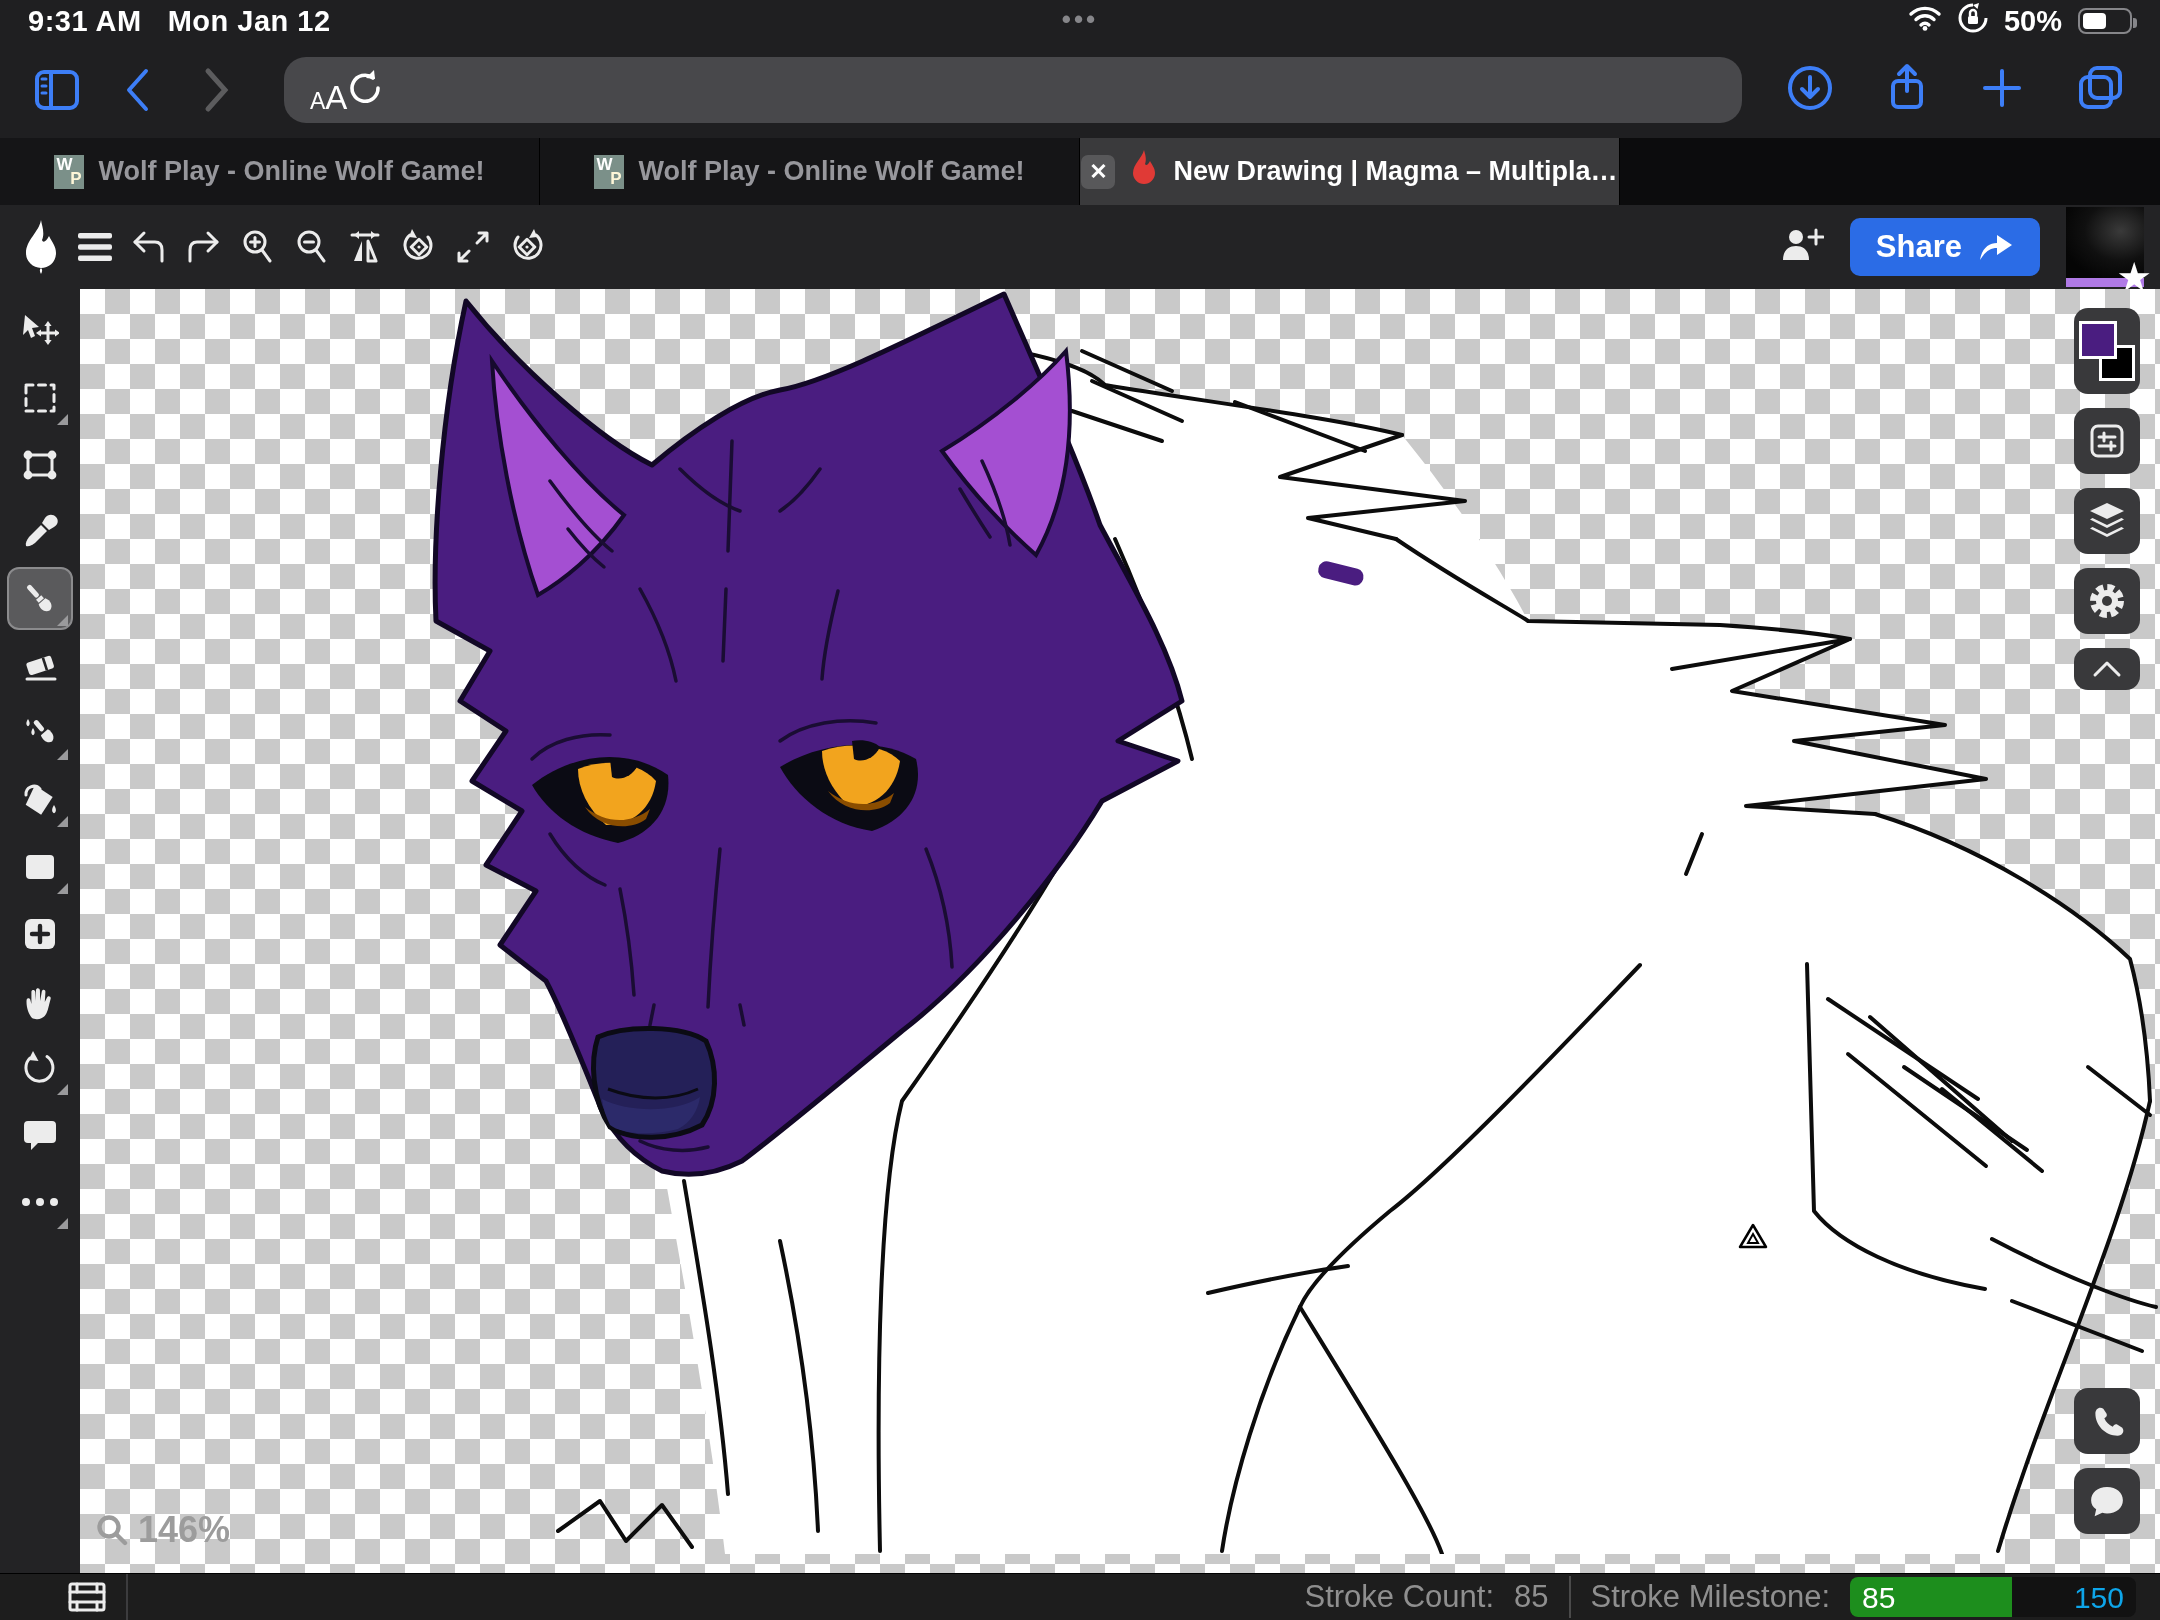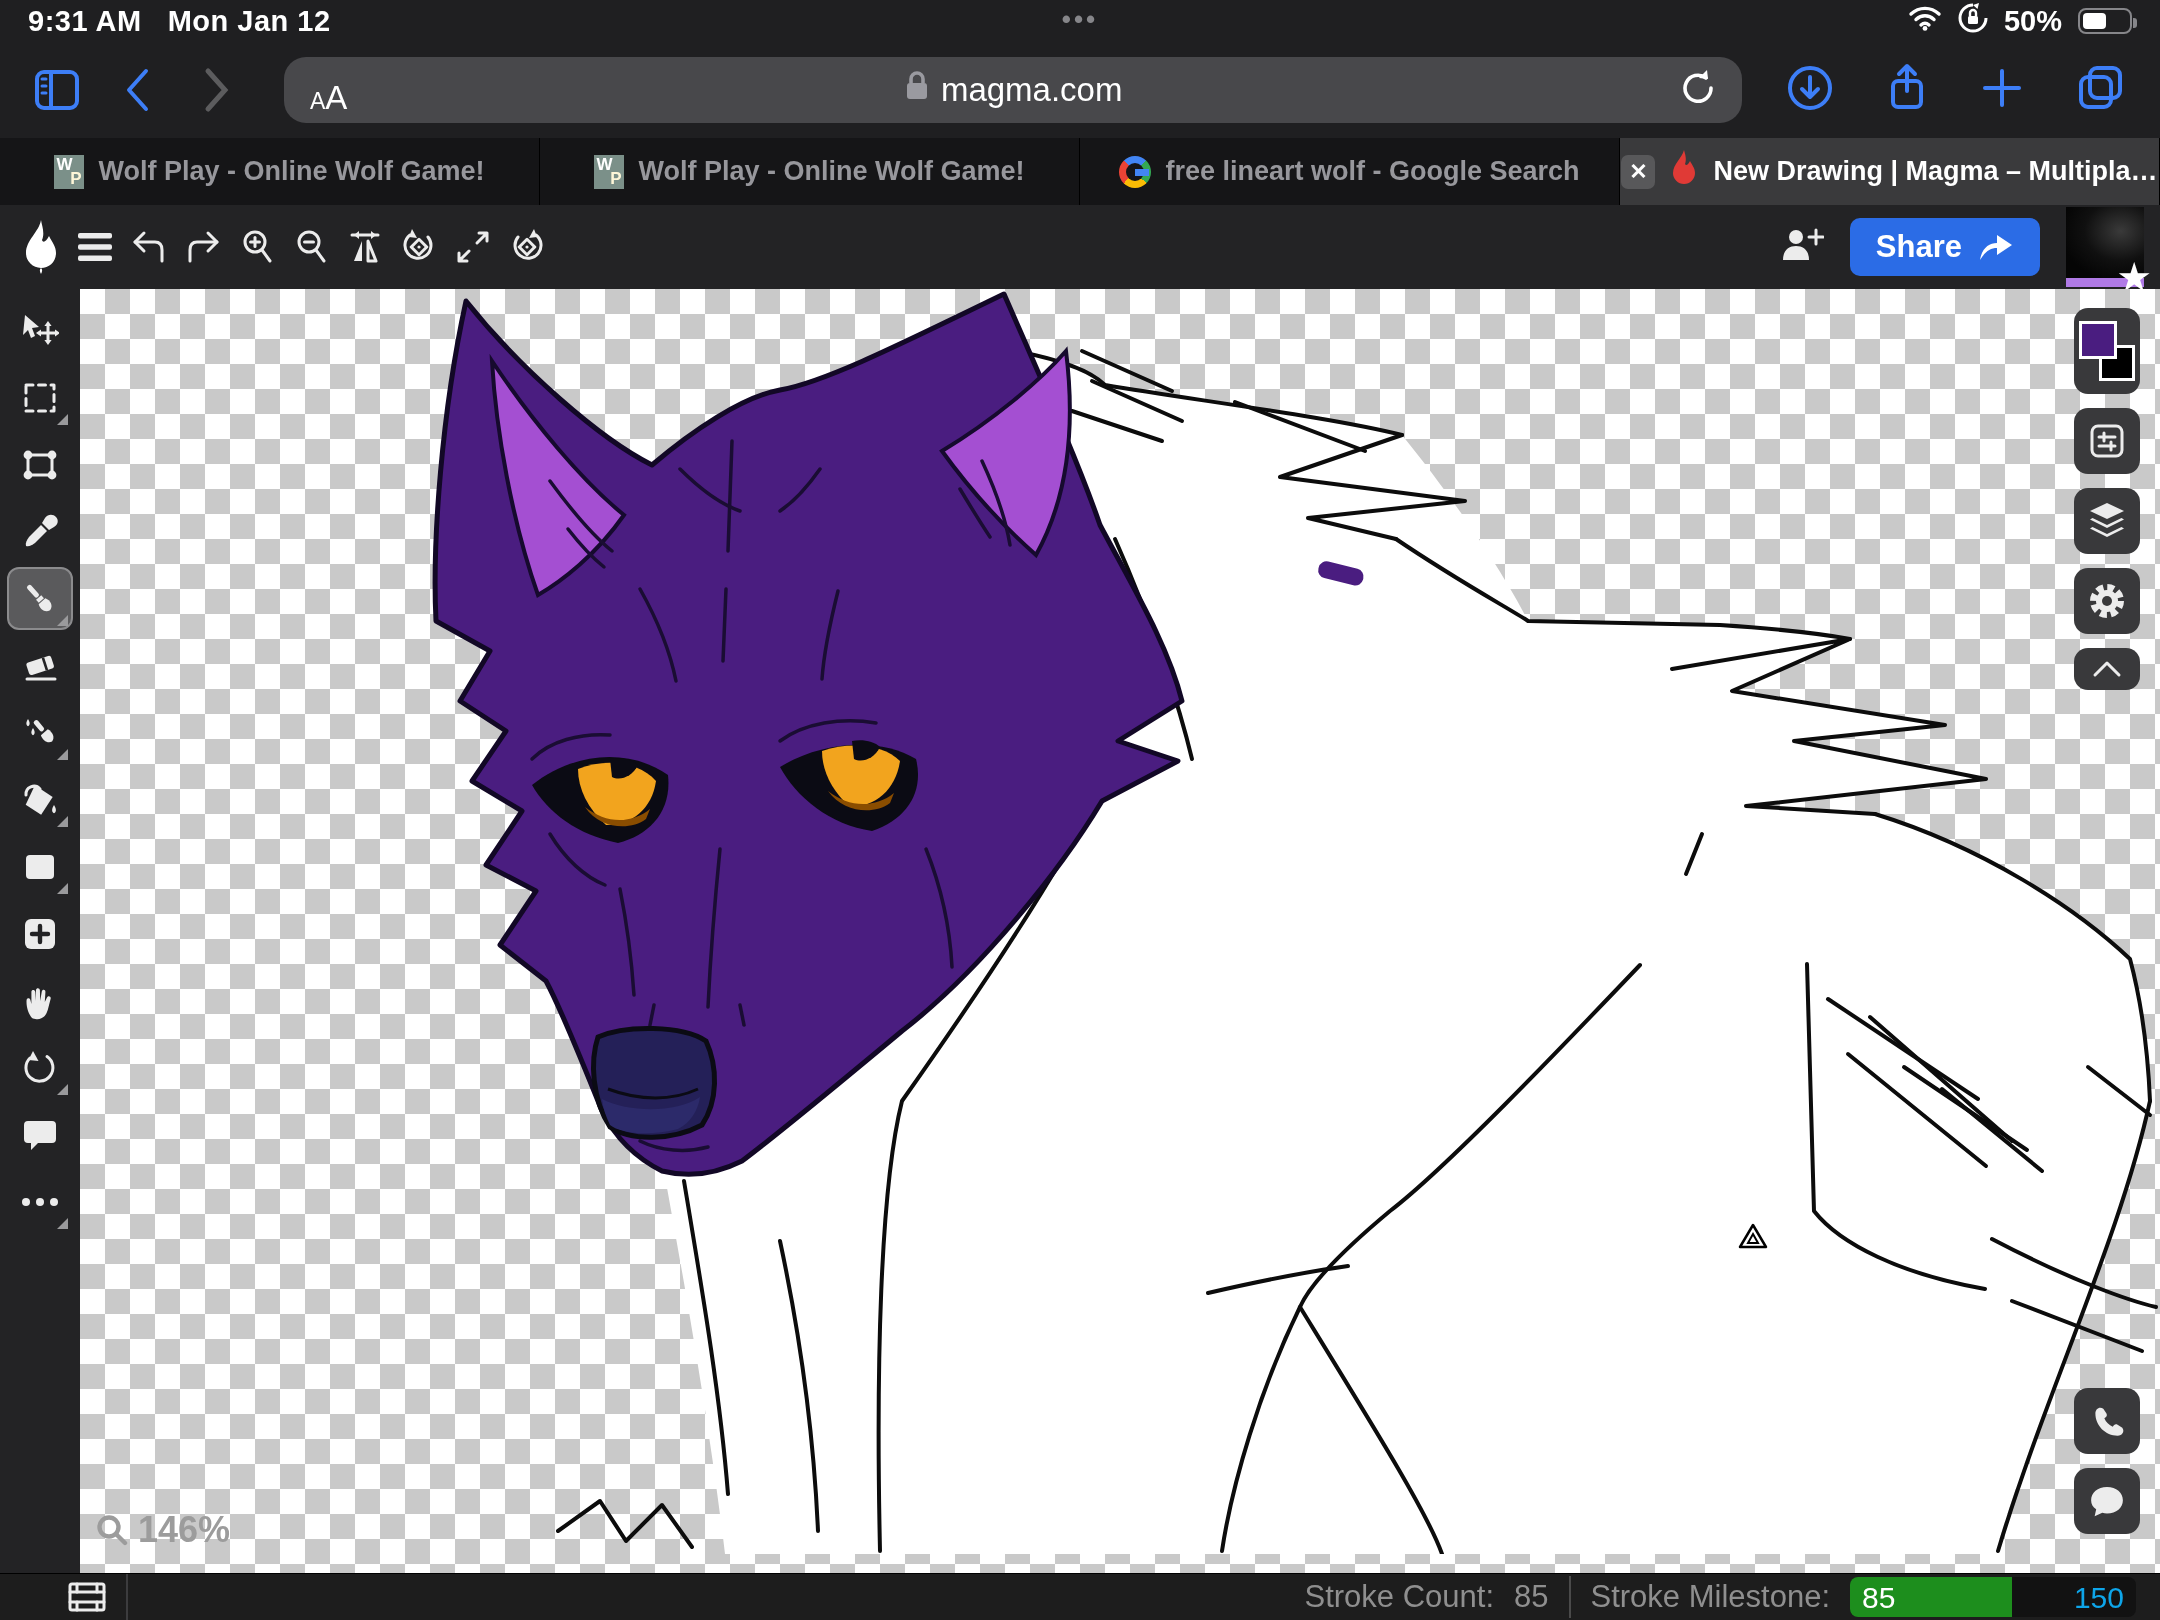--- a/index.html
+++ b/index.html
@@ -171,29 +171,20 @@
         </svg>
     </span>
     <span class="nav-ic">
       <svg width="30" height="46" viewBox="0 0 30 46">
           <path d="M6 4 L23 23 L6 42" stroke="#5c5c5e" stroke-width="5" fill="none" stroke-linecap="round"></path>
         </svg>
     </span>
 
     <div class="urlpill">
       <span class="aa"><span class="a1">A</span><span class="a2">A</span></span>
-      <span class="url-center">
-        <span>
-          <svg width="24" height="30" viewBox="0 0 24 30">
-              <rect x="2" y="12" width="20" height="16" rx="3" fill="#9a9aa0"></rect>
-          <path d="M6 12 V8 a6 6 0 0 1 12 0 v4" stroke="#9a9aa0" stroke-width="3.6" fill="none"></path>
-            </svg>
-        </span>
-        <span>magma.com</span>
-      </span>
       <span>
         <svg width="36" height="40" viewBox="0 0 36 40">
             <path d="M31 20 a13 13 0 1 1 -5 -10" stroke="#fff" stroke-width="3.6" fill="none" stroke-linecap="round"></path>
         <path d="M27 2 l1 9 -9 -1 Z" fill="#fff"></path>
           </svg>
       </span>
     </div>
 
     <div class="right-ics">
       <span>
@@ -232,24 +223,20 @@
           <span class="p">P</span>
         </span>
       <span>Wolf Play - Online Wolf Game!</span>
     </div>
     <div class="tab">
       <span class="fav-wp">
           <span class="w">W</span>
           <span class="p">P</span>
         </span>
       <span>Wolf Play - Online Wolf Game!</span>
-    </div>
-    <div class="tab">
-      <span class="fav-g"></span>
-      <span>free lineart wolf - Google Search</span>
     </div>
     <div class="tab active">
       <span class="closebox">✕</span>
       <span class="fav-flame">
         <svg width="30" height="38" viewBox="0 0 30 38">
             <path d="M15 1 C13 9 4 15 4 24 a11 11 0 0 0 22 0 c0 -5 -3 -8 -5 -12 c-2 4 -4 5 -5 3 c2 -5 0 -10 -1 -14 Z" fill="#e03a36"></path>
           </svg>
       </span>
       <span>New Drawing | Magma – Multipla…</span>
     </div>

